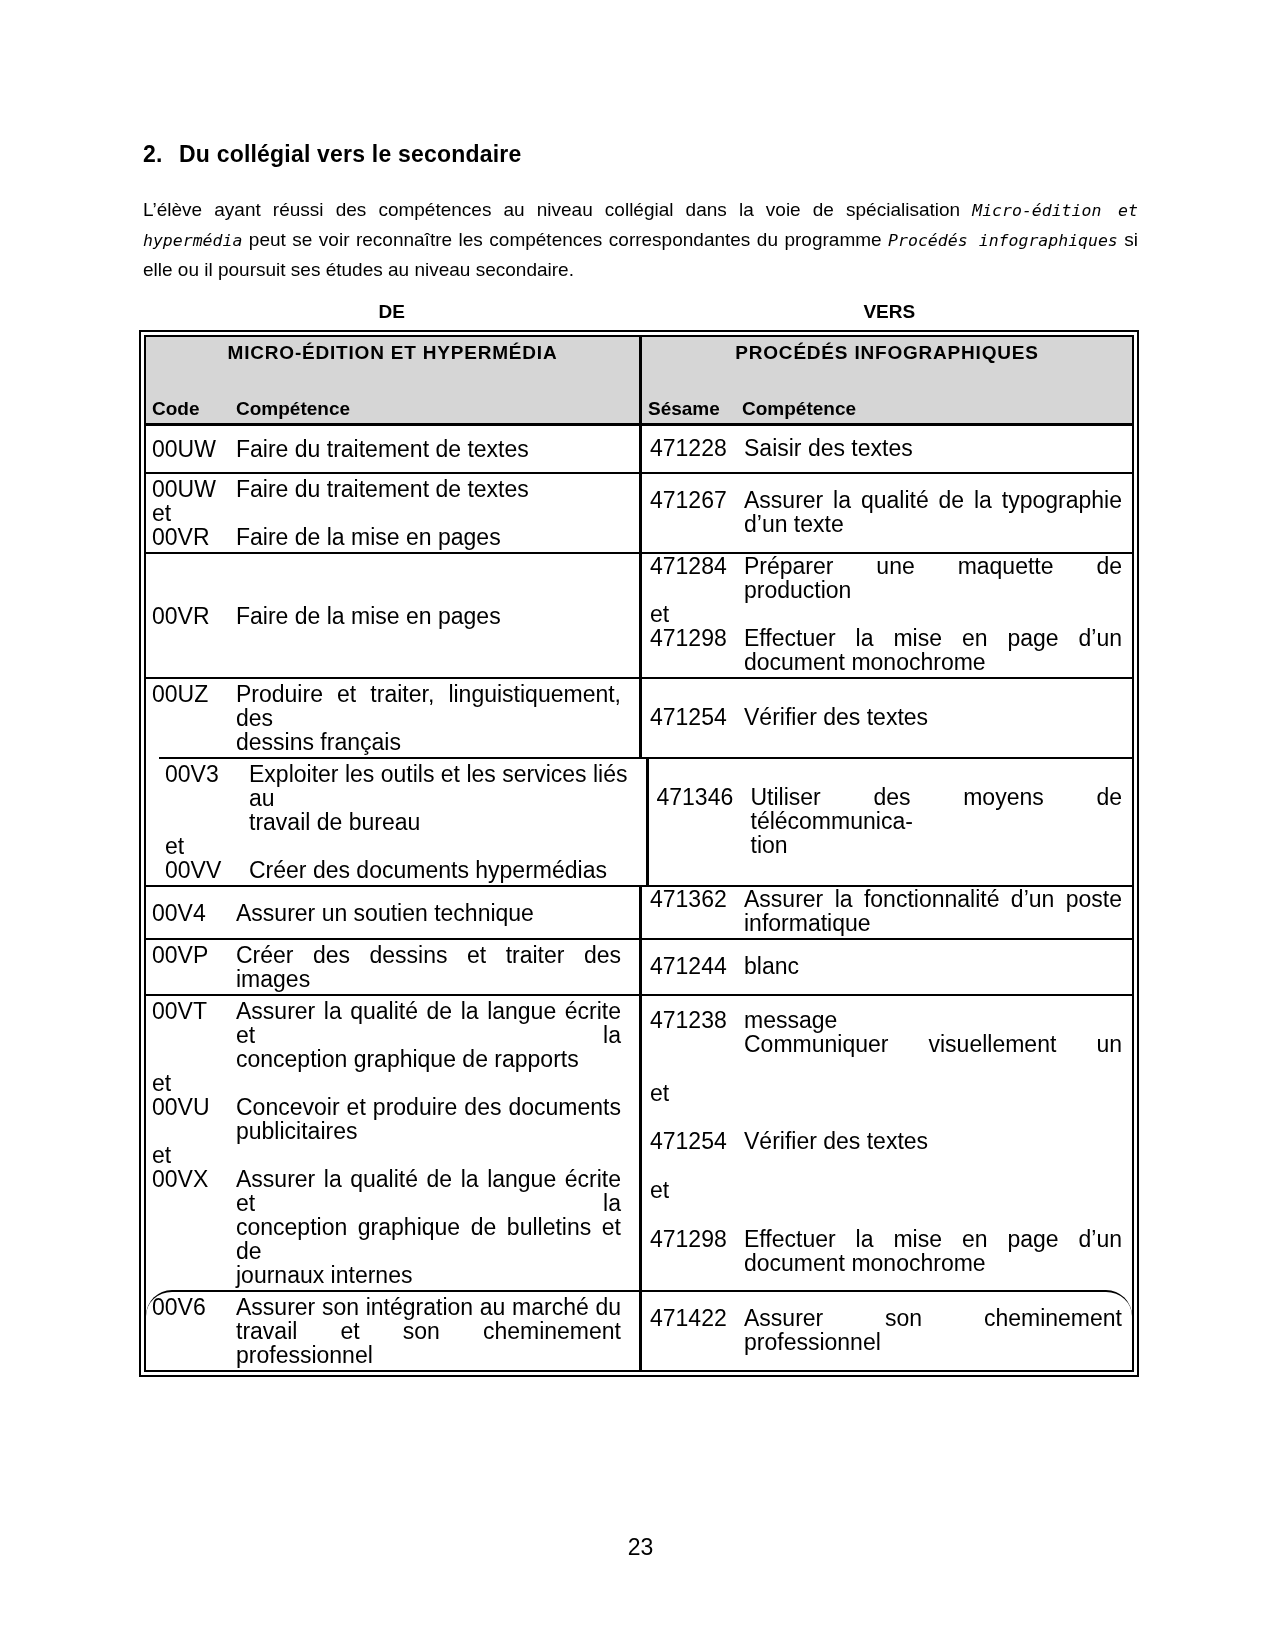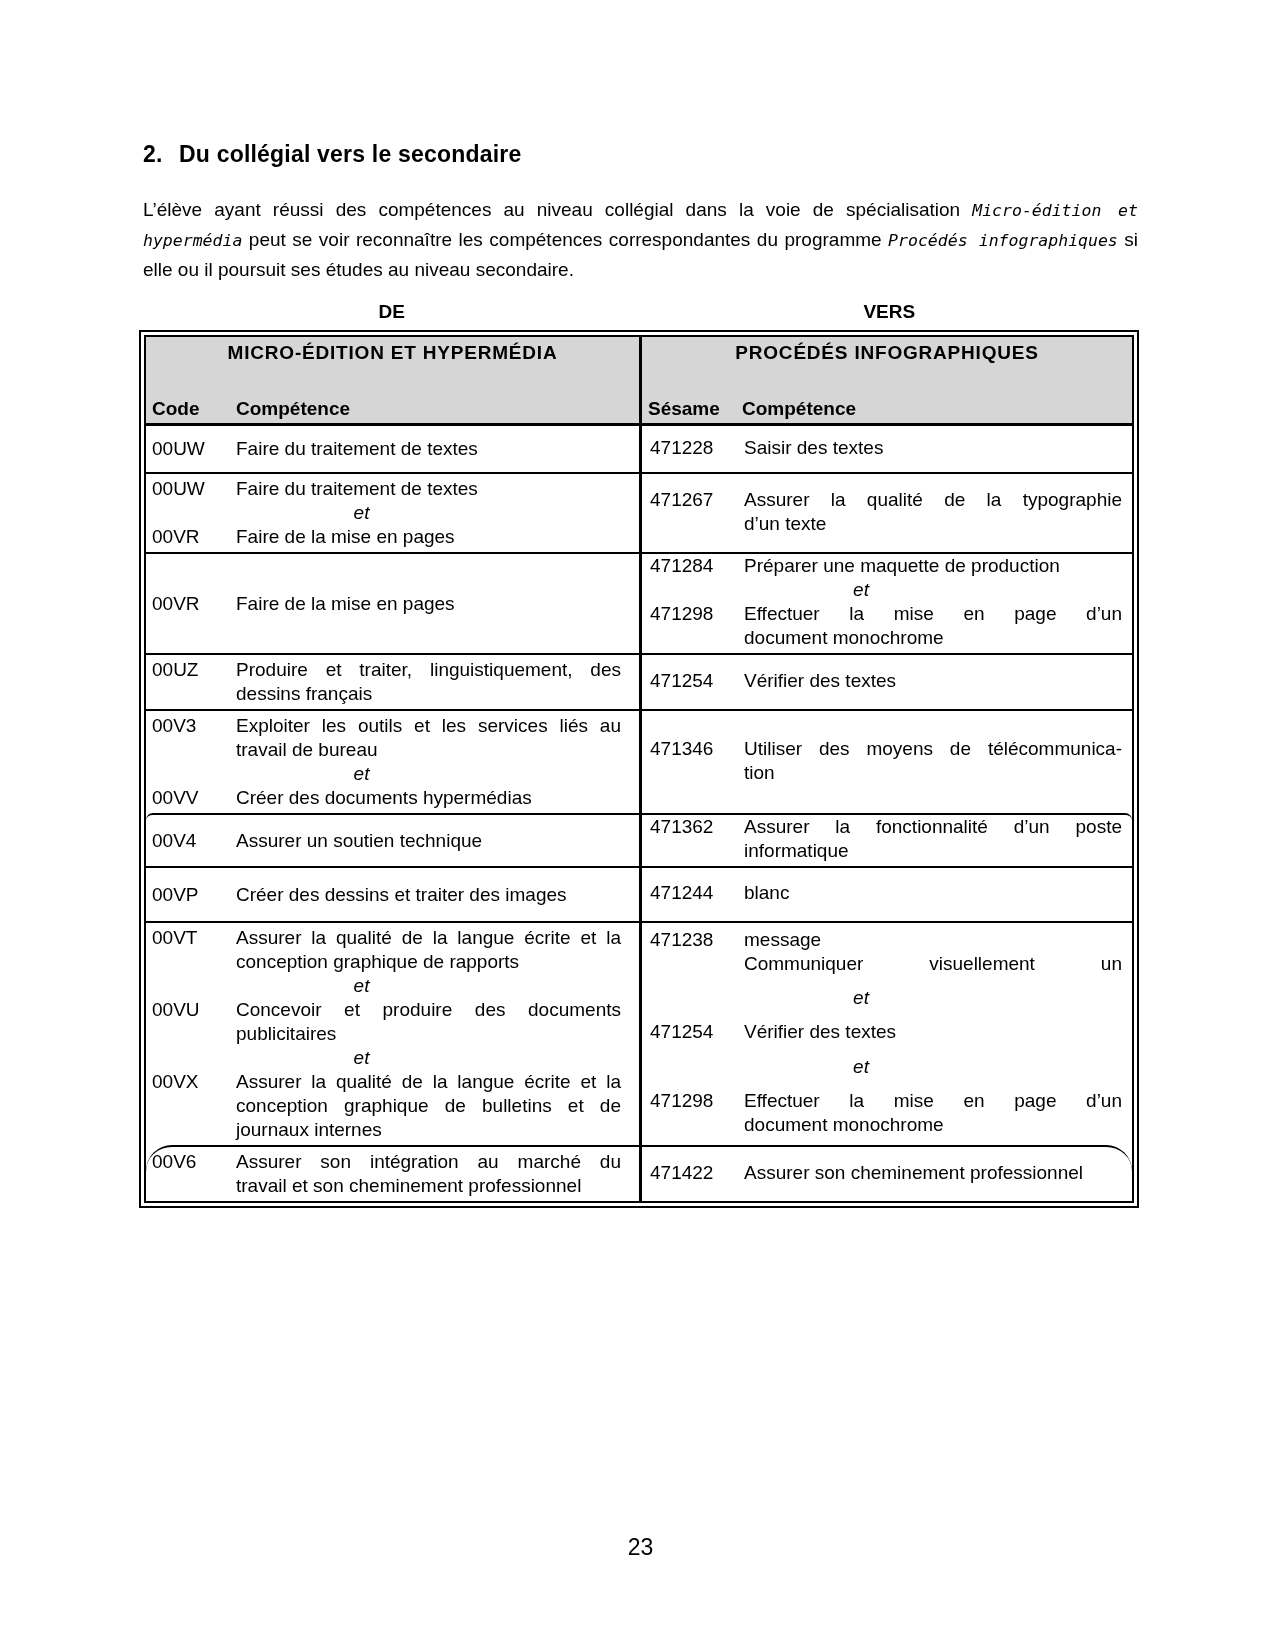--- a/index.html
+++ b/index.html
@@ -72,37 +72,37 @@
   .th-cols .hcode { flex: 0 0 84px; }
   .th.right .th-cols .hcode { flex: 0 0 94px; }
   .row { display: flex; border-top: 2px solid #000; }
   .row:first-child { border-top: none; }
   .cell {
     width: 50%;
     display: flex;
     flex-direction: column;
     justify-content: center;
     padding: 3px 18px 3px 6px;
-    font-size: 19px;
+    font-size: 23px;
     line-height: 24px;
   }
   .cell.right { border-left: 3px solid #000; padding: 0 10px 3px 8px; }
   .entry { display: flex; }
   .entry .code { flex: 0 0 84px; }
   .cell.right .entry .code { flex: 0 0 94px; }
   .entry .text { flex: 1; text-align: justify; }
   .entry .text .line.just { text-align: justify; text-align-last: justify; }
-  .et { text-align: center; padding-right: 50px; font-style: italic; }
+  .et { text-align: left; padding-right: 50px; }
   
   .row:nth-child(1) { min-height: 46px; }
   .row:nth-child(2) { min-height: 76px; }
   .row:nth-child(3) { min-height: 101px; }
   .row:nth-child(4) { min-height: 50px; }
-  .row:nth-child(5) { min-height: 103px; }
-  .row:nth-child(6) { min-height: 53px; border-radius: 7px; }
+  .row:nth-child(5) { min-height: 103px; margin-left: 13px; }
+  .row:nth-child(6) { min-height: 53px; }
   .row:nth-child(7) { min-height: 55px; }
   .row:nth-child(8) { min-height: 214px; }
   .row:nth-child(9) { min-height: 52px; border-radius: 26px; }
   .row:nth-child(8) .cell.right { justify-content: space-around; }
   .pagenum {
     position: absolute;
     left: 143px;
     top: 1534px;
     width: 995px;
     text-align: center;

